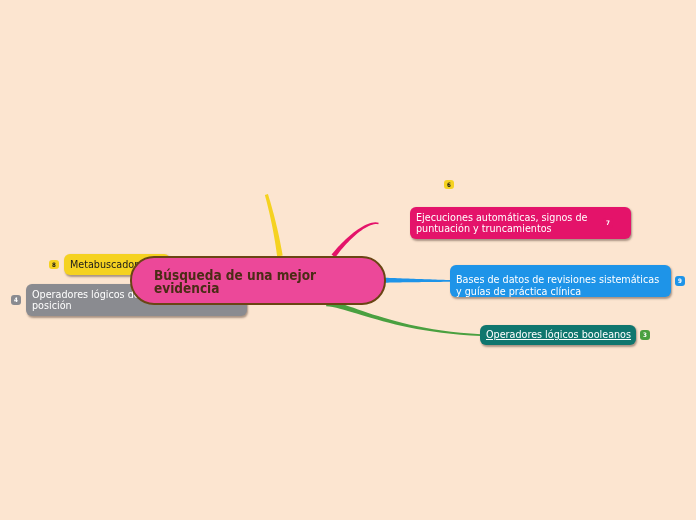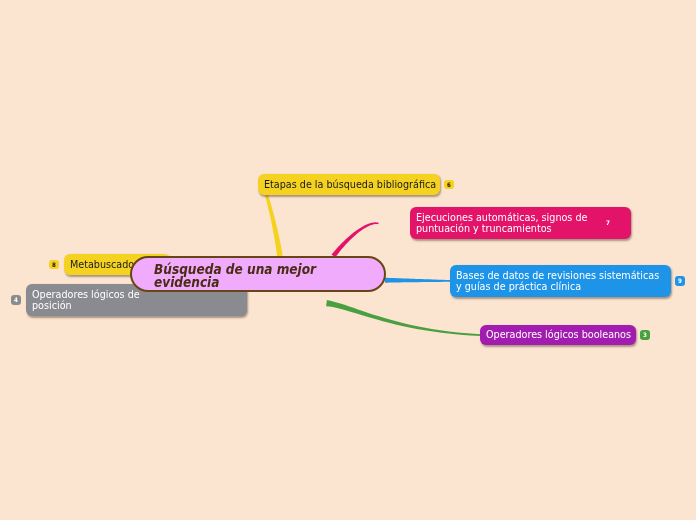--- a/index.html
+++ b/index.html
@@ -7,48 +7,47 @@
        font-family:"DejaVu Sans Condensed","DejaVu Sans",sans-serif;}
   #canvas{position:relative;width:696px;height:520px;}
   svg#links{position:absolute;left:0;top:0;width:696px;height:520px;}
   .node{position:absolute;box-sizing:border-box;display:flex;align-items:center;
         border-radius:6px;font-size:10.7px;line-height:11.5px;padding:0 6px;
         white-space:pre;
         box-shadow:1px 1.5px 2px rgba(70,50,40,0.45);}
   .badge{position:absolute;width:10px;height:9.5px;border-radius:3px;
          font-size:6.2px;line-height:10.8px;text-align:center;font-weight:bold;
          letter-spacing:0;}
-  #central{position:absolute;left:130px;top:255.5px;width:256px;height:36px;
-      background:#f0abfc;border:2px solid #6a4514;border-radius:24px;
+  #central{position:absolute;left:130px;top:255.5px;width:256px;height:49px;
+      background:#ec4899;border:2px solid #6a4514;border-radius:24px;
       display:flex;align-items:center;padding-left:22px;padding-top:4px;box-sizing:border-box;
       color:#4a2c15;font-weight:bold;font-size:13.5px;line-height:13px;
-      white-space:pre-line;z-index:20;font-style:italic;}
+      white-space:pre-line;z-index:20;}
 </style>
 </head>
 <body>
 
 <div id="canvas">
   <svg id="links">
       <path d="M 264.86 194.95 L 265.52 197.39 L 266.16 199.84 L 266.78 202.29 L 267.39 204.74 L 267.99 207.19 L 268.58 209.64 L 269.15 212.09 L 269.71 214.54 L 270.25 217.00 L 270.78 219.45 L 271.30 221.91 L 271.80 224.37 L 272.29 226.83 L 272.77 229.29 L 273.24 231.75 L 273.69 234.21 L 274.12 236.67 L 274.55 239.14 L 274.96 241.60 L 275.35 244.07 L 275.73 246.54 L 276.10 249.00 L 276.46 251.47 L 276.80 253.94 L 277.13 256.42 L 282.67 255.58 L 282.24 253.10 L 281.80 250.61 L 281.34 248.13 L 280.87 245.65 L 280.39 243.17 L 279.90 240.70 L 279.39 238.22 L 278.87 235.75 L 278.33 233.28 L 277.78 230.81 L 277.22 228.35 L 276.64 225.88 L 276.05 223.42 L 275.45 220.96 L 274.83 218.51 L 274.20 216.05 L 273.56 213.60 L 272.90 211.15 L 272.24 208.70 L 271.55 206.25 L 270.86 203.81 L 270.15 201.37 L 269.42 198.93 L 268.69 196.49 L 267.94 194.05 Z" fill="#f5d220"></path>
       <path d="M 335.47 257.46 L 336.73 255.61 L 338.11 253.72 L 339.59 251.81 L 341.14 249.87 L 342.78 247.92 L 344.47 245.98 L 346.23 244.05 L 348.03 242.14 L 349.88 240.27 L 351.76 238.44 L 353.66 236.68 L 355.58 234.98 L 357.51 233.37 L 359.44 231.84 L 361.36 230.43 L 363.26 229.12 L 365.14 227.95 L 366.99 226.90 L 368.80 226.01 L 370.55 225.28 L 372.25 224.71 L 373.88 224.32 L 375.43 224.11 L 376.91 224.09 L 378.30 224.28 L 378.70 222.72 L 377.07 222.39 L 375.37 222.28 L 373.59 222.40 L 371.74 222.72 L 369.85 223.22 L 367.91 223.91 L 365.93 224.75 L 363.91 225.74 L 361.87 226.88 L 359.81 228.14 L 357.74 229.51 L 355.67 230.99 L 353.60 232.56 L 351.53 234.21 L 349.49 235.93 L 347.46 237.71 L 345.47 239.54 L 343.52 241.41 L 341.62 243.30 L 339.77 245.20 L 337.97 247.11 L 336.25 249.01 L 334.60 250.89 L 333.03 252.74 L 331.53 254.54 Z" fill="#e4136a"></path>
       <path d="M 384.97 282.75 L 387.40 282.66 L 389.87 282.60 L 392.38 282.55 L 394.92 282.49 L 397.51 282.45 L 400.12 282.40 L 402.76 282.36 L 405.42 282.32 L 408.10 282.28 L 410.80 282.24 L 413.52 282.21 L 416.24 282.17 L 418.97 282.14 L 421.71 282.11 L 424.44 282.07 L 427.17 282.04 L 429.89 282.01 L 432.60 281.98 L 435.30 281.95 L 437.98 281.91 L 440.64 281.88 L 443.27 281.85 L 445.88 281.82 L 448.45 281.78 L 450.99 281.75 L 451.01 280.05 L 448.47 279.97 L 445.90 279.88 L 443.29 279.80 L 440.66 279.71 L 438.00 279.63 L 435.33 279.54 L 432.63 279.45 L 429.92 279.36 L 427.20 279.27 L 424.47 279.18 L 421.74 279.08 L 419.01 278.99 L 416.28 278.90 L 413.56 278.80 L 410.84 278.71 L 408.14 278.61 L 405.46 278.51 L 402.80 278.41 L 400.16 278.31 L 397.55 278.21 L 394.97 278.11 L 392.42 278.01 L 389.92 277.90 L 387.45 277.78 L 385.03 277.65 Z" fill="#1e94e8"></path>
       <path d="M 326.11 306.28 L 329.34 306.57 L 332.71 307.10 L 336.24 307.82 L 339.93 308.70 L 343.81 309.73 L 347.87 310.89 L 352.14 312.16 L 356.64 313.52 L 361.36 314.97 L 366.33 316.48 L 371.56 318.03 L 377.07 319.62 L 382.87 321.22 L 388.98 322.83 L 395.41 324.42 L 402.18 325.98 L 409.30 327.49 L 416.79 328.94 L 424.67 330.31 L 432.95 331.60 L 441.65 332.77 L 450.79 333.82 L 460.37 334.74 L 470.42 335.50 L 480.95 336.10 L 481.05 334.30 L 470.56 333.58 L 460.56 332.68 L 451.03 331.63 L 441.96 330.45 L 433.33 329.15 L 425.12 327.73 L 417.32 326.23 L 409.91 324.65 L 402.87 323.00 L 396.19 321.31 L 389.84 319.59 L 383.83 317.85 L 378.11 316.11 L 372.69 314.38 L 367.54 312.68 L 362.64 311.01 L 357.98 309.41 L 353.53 307.87 L 349.29 306.41 L 345.22 305.05 L 341.31 303.80 L 337.55 302.68 L 333.90 301.69 L 330.35 300.85 L 326.89 300.12 Z" fill="#4aa040"></path>
     </svg>
   <div id="central">
     <span>Búsqueda de una mejor
 evidencia</span>
   </div>
-<div class="node" style="left: 258px; top: 174px; width: 182px; height: 21px; background: rgb(245, 210, 32); color: rgb(26, 26, 26);"><span>Etapas de la búsqueda bibliográfica</span></div>
     <div class="badge" style="background: rgb(245, 210, 32); color: rgb(26, 26, 26); left: 444px; top: 179.5px;">6</div>
     <div class="node" style="left: 378px; top: 207px; width: 221px; height: 32px; background: rgb(228, 19, 106); color: rgb(255, 255, 255); margin-left: 32px;"><span>Ejecuciones automáticas, signos de
 puntuación y truncamientos</span></div>
     <div class="badge" style="background: rgb(228, 19, 106); color: rgb(255, 255, 255); left: 603px; top: 218px;">7</div>
-    <div class="node" style="left: 450px; top: 265px; width: 221px; height: 32px; background: rgb(30, 148, 232); color: rgb(255, 255, 255);"><span>Bases de datos de revisiones sistemáticas
+    <div class="node" style="left: 450px; top: 265px; width: 221px; height: 32px; background: rgb(30, 148, 232); color: rgb(255, 255, 255); align-items: flex-end;"><span>Bases de datos de revisiones sistemáticas
 y guías de práctica clínica</span></div>
     <div class="badge" style="background: rgb(30, 148, 232); color: rgb(255, 255, 255); left: 675px; top: 276px;">9</div>
-    <div class="node" style="left: 480px; top: 325px; width: 156px; height: 20px; background: #a21caf; color: rgb(255, 255, 255);"><span>Operadores lógicos booleanos</span></div>
+    <div class="node" style="left: 480px; top: 325px; width: 156px; height: 20px; background: #0f766e; color: rgb(255, 255, 255); text-decoration: underline;"><span>Operadores lógicos booleanos</span></div>
     <div class="badge" style="background: rgb(74, 160, 64); color: rgb(255, 255, 255); left: 640px; top: 330px;">3</div>
     <div class="node" style="left: 64px; top: 254px; width: 106px; height: 21px; background: rgb(245, 210, 32); color: rgb(26, 26, 26);"><span>Metabuscadores</span></div>
     <div class="badge" style="background: rgb(245, 210, 32); color: rgb(26, 26, 26); left: 49px; top: 259.5px;">8</div>
     <div class="node" style="left: 26px; top: 284px; width: 221px; height: 32px; background: rgb(138, 139, 144); color: rgb(255, 255, 255);"><span>Operadores lógicos de
 posición</span></div>
     <div class="badge" style="background: rgb(138, 139, 144); color: rgb(255, 255, 255); left: 11px; top: 295px;">4</div>
   </div>
 
 </body></html>

